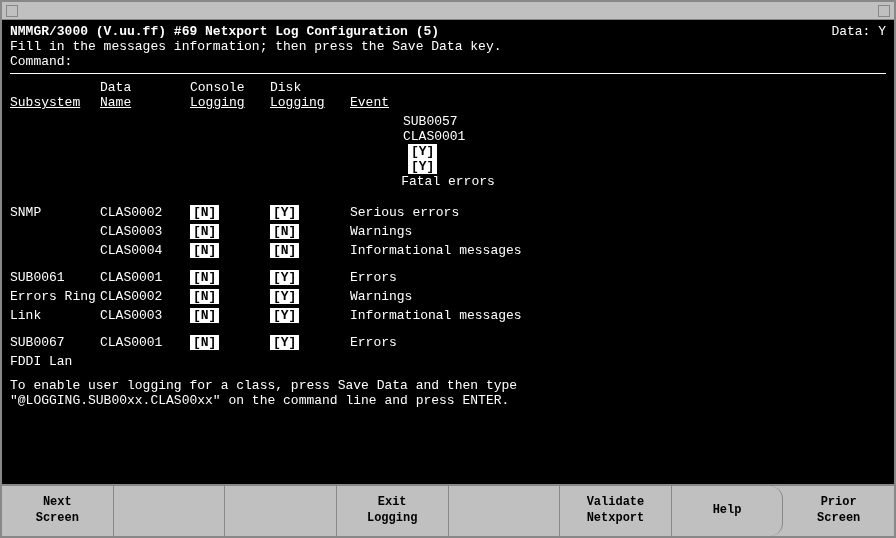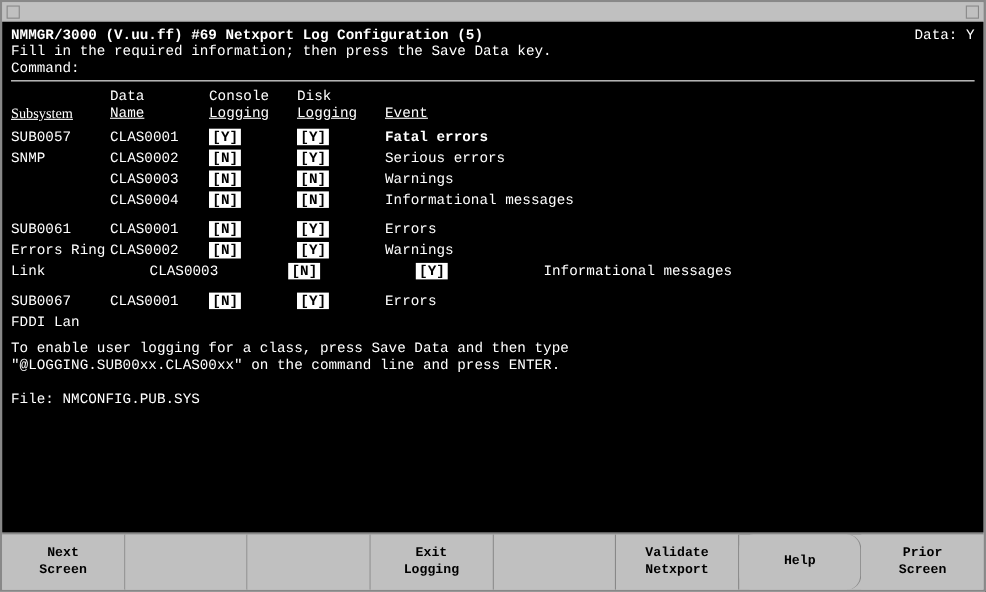--- a/index.html
+++ b/index.html
@@ -127,48 +127,48 @@
     <div class="title-bar-label"></div>
     <div class="tb-btn-right"></div>
   </div>
 
   <div class="main-content">
 
     <div style="display:flex; justify-content:space-between;">
       <span class="header-title">NMMGR/3000 (V.uu.ff) #69  Netxport Log Configuration (5)</span>
       <span>Data: Y</span>
     </div>
-    <div>Fill in the required information; then press the Save Data key.</div>
+    <div>Fill in the messages information; then press the Save Data key.</div>
     <div>Command:</div>
 
     <div class="divider"></div>
 
     <div class="table-area">
       <div style="display:flex; margin-bottom:0px;">
         <div style="width:90px;">&nbsp;</div>
         <div style="width:90px;">Data</div>
         <div style="width:80px;">Console</div>
         <div style="width:80px;">Disk</div>
         <div style="flex:1;">&nbsp;</div>
       </div>
       <div style="display:flex; margin-bottom:4px;">
-        <div style="width:90px; text-decoration:underline;font-family:Liberation Serif, serif;">Subsystem</div>
+        <div style="width:90px; text-decoration:underline;">Subsystem</div>
         <div style="width:90px; text-decoration:underline;">Name</div>
         <div style="width:80px; text-decoration:underline;">Logging</div>
         <div style="width:80px; text-decoration:underline;">Logging</div>
         <div style="flex:1; text-decoration:underline;">Event</div>
       </div>
 
       <div id="rows-container">
-      <div style="display: flex; align-items: center; margin-bottom: 1px; min-height: 18px;">
+      <div style="display: flex; align-items: center; margin-bottom: 14px; min-height: 18px; flex-direction: column;">
             <div style="width: 90px;">SUB0057</div>
             <div style="width: 90px;">CLAS0001</div>
             <div style="width: 80px;"><span class="badge">[Y]</span></div>
             <div style="width: 80px;"><span class="badge">[Y]</span></div>
-            <div style="flex: 1 1 0%; font-weight: bold;">Fatal errors</div>
+            <div style="flex: 1 1 0%;">Fatal errors</div>
           </div>
           <div style="display: flex; align-items: center; margin-bottom: 1px; min-height: 18px;">
             <div style="width: 90px;">SNMP</div>
             <div style="width: 90px;">CLAS0002</div>
             <div style="width: 80px;"><span class="badge">[N]</span></div>
             <div style="width: 80px;"><span class="badge">[Y]</span></div>
             <div style="flex: 1 1 0%;">Serious errors</div>
           </div>
           <div style="display: flex; align-items: center; margin-bottom: 1px; min-height: 18px;">
             <div style="width: 90px;"></div>
@@ -192,21 +192,21 @@
             <div style="width: 80px;"><span class="badge">[Y]</span></div>
             <div style="flex: 1 1 0%;">Errors</div>
           </div>
           <div style="display: flex; align-items: center; margin-bottom: 1px; min-height: 18px;">
             <div style="width: 90px;">Errors Ring</div>
             <div style="width: 90px;">CLAS0002</div>
             <div style="width: 80px;"><span class="badge">[N]</span></div>
             <div style="width: 80px;"><span class="badge">[Y]</span></div>
             <div style="flex: 1 1 0%;">Warnings</div>
           </div>
-          <div style="display: flex; align-items: center; margin-bottom: 1px; min-height: 18px; gap: 36px;">
+          <div style="display: flex; align-items: center; margin-bottom: 1px; min-height: 18px;">
             <div style="width: 90px;">Link</div>
             <div style="width: 90px;">CLAS0003</div>
             <div style="width: 80px;"><span class="badge">[N]</span></div>
             <div style="width: 80px;"><span class="badge">[Y]</span></div>
             <div style="flex: 1 1 0%;">Informational messages</div>
           </div>
           <div style="height: 8px;"></div>
           <div style="display: flex; align-items: center; margin-bottom: 1px; min-height: 18px;">
             <div style="width: 90px;">SUB0067</div>
             <div style="width: 90px;">CLAS0001</div>
@@ -222,21 +222,20 @@
             <div style="flex: 1 1 0%;"></div>
           </div>
         </div>
     </div>
 
     <div class="footer-text">
       <div>To enable user logging for a class, press Save Data and then type</div>
       <div>"@LOGGING.SUB00xx.CLAS00xx" on the command line and press ENTER.</div>
     </div>
 
-    <div class="file-line">File:  NMCONFIG.PUB.SYS</div>
   </div>
 
   <div class="bottom-bar" id="bottom-bar">
   <div class="bottom-btn" style="white-space: pre;">Next
 Screen</div>
       <div class="bottom-btn" style="white-space: pre;"></div>
       <div class="bottom-btn" style="white-space: pre;"></div>
       <div class="bottom-btn" style="white-space: pre;">Exit
 Logging</div>
       <div class="bottom-btn" style="white-space: pre;"></div>

